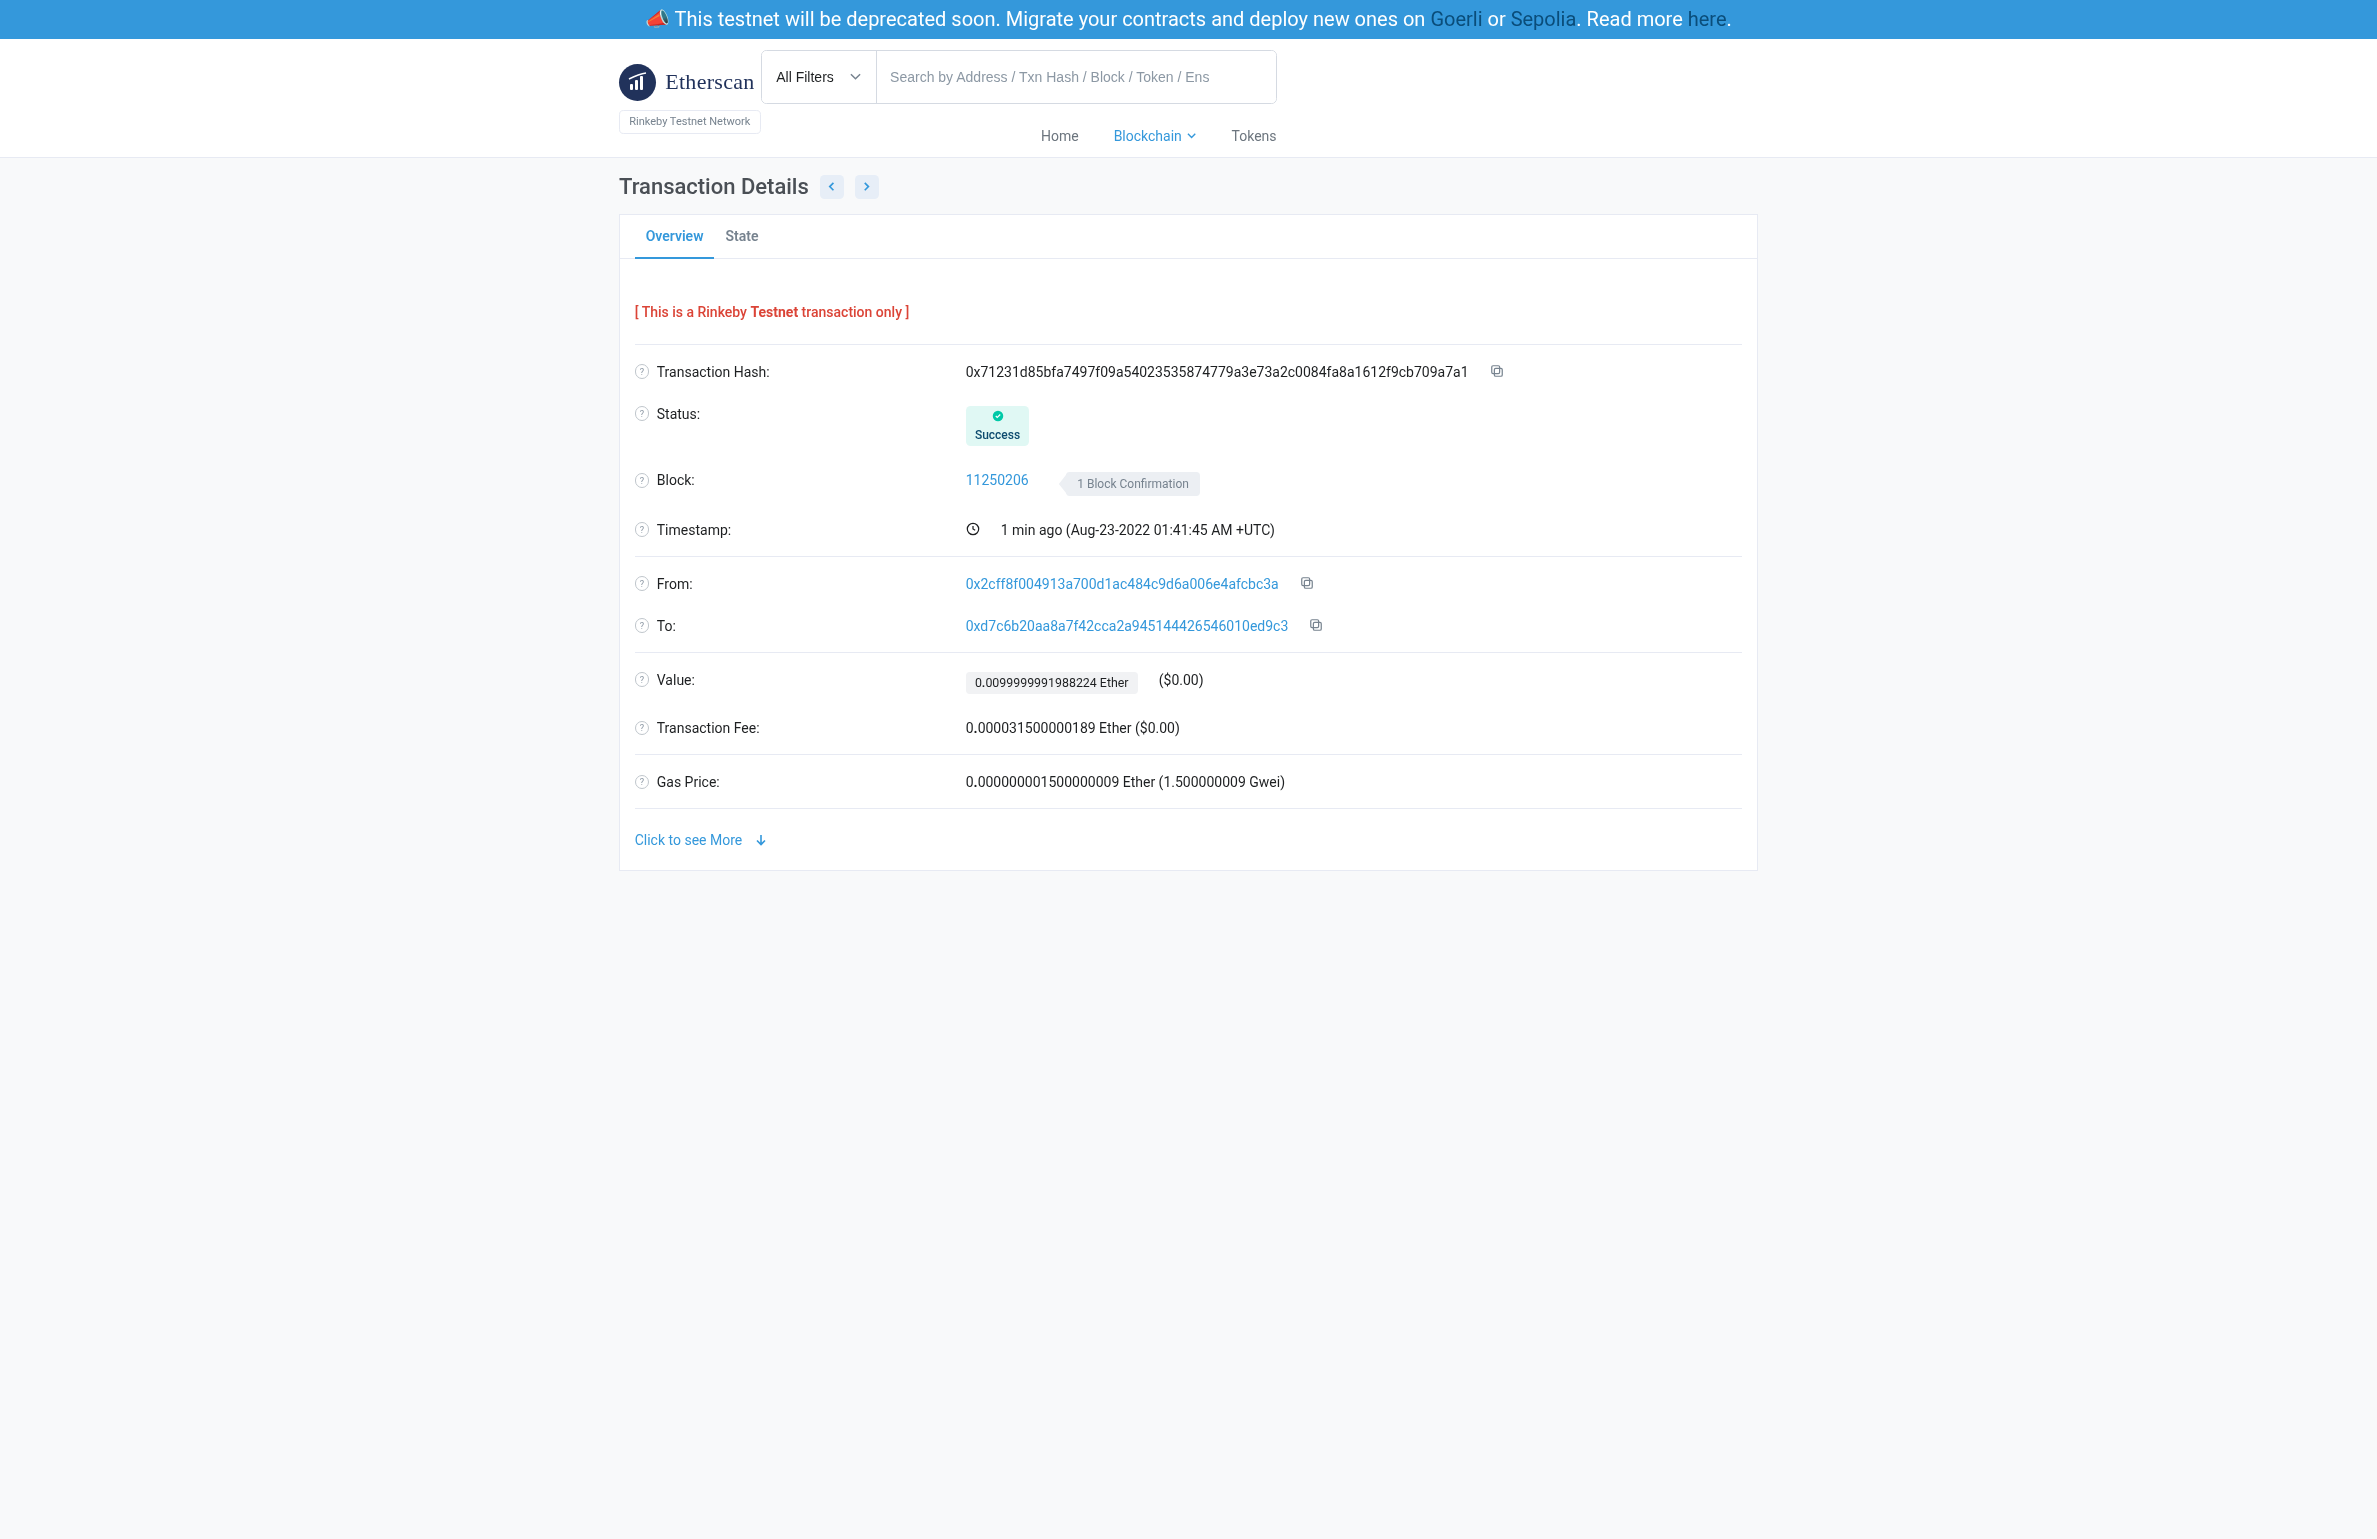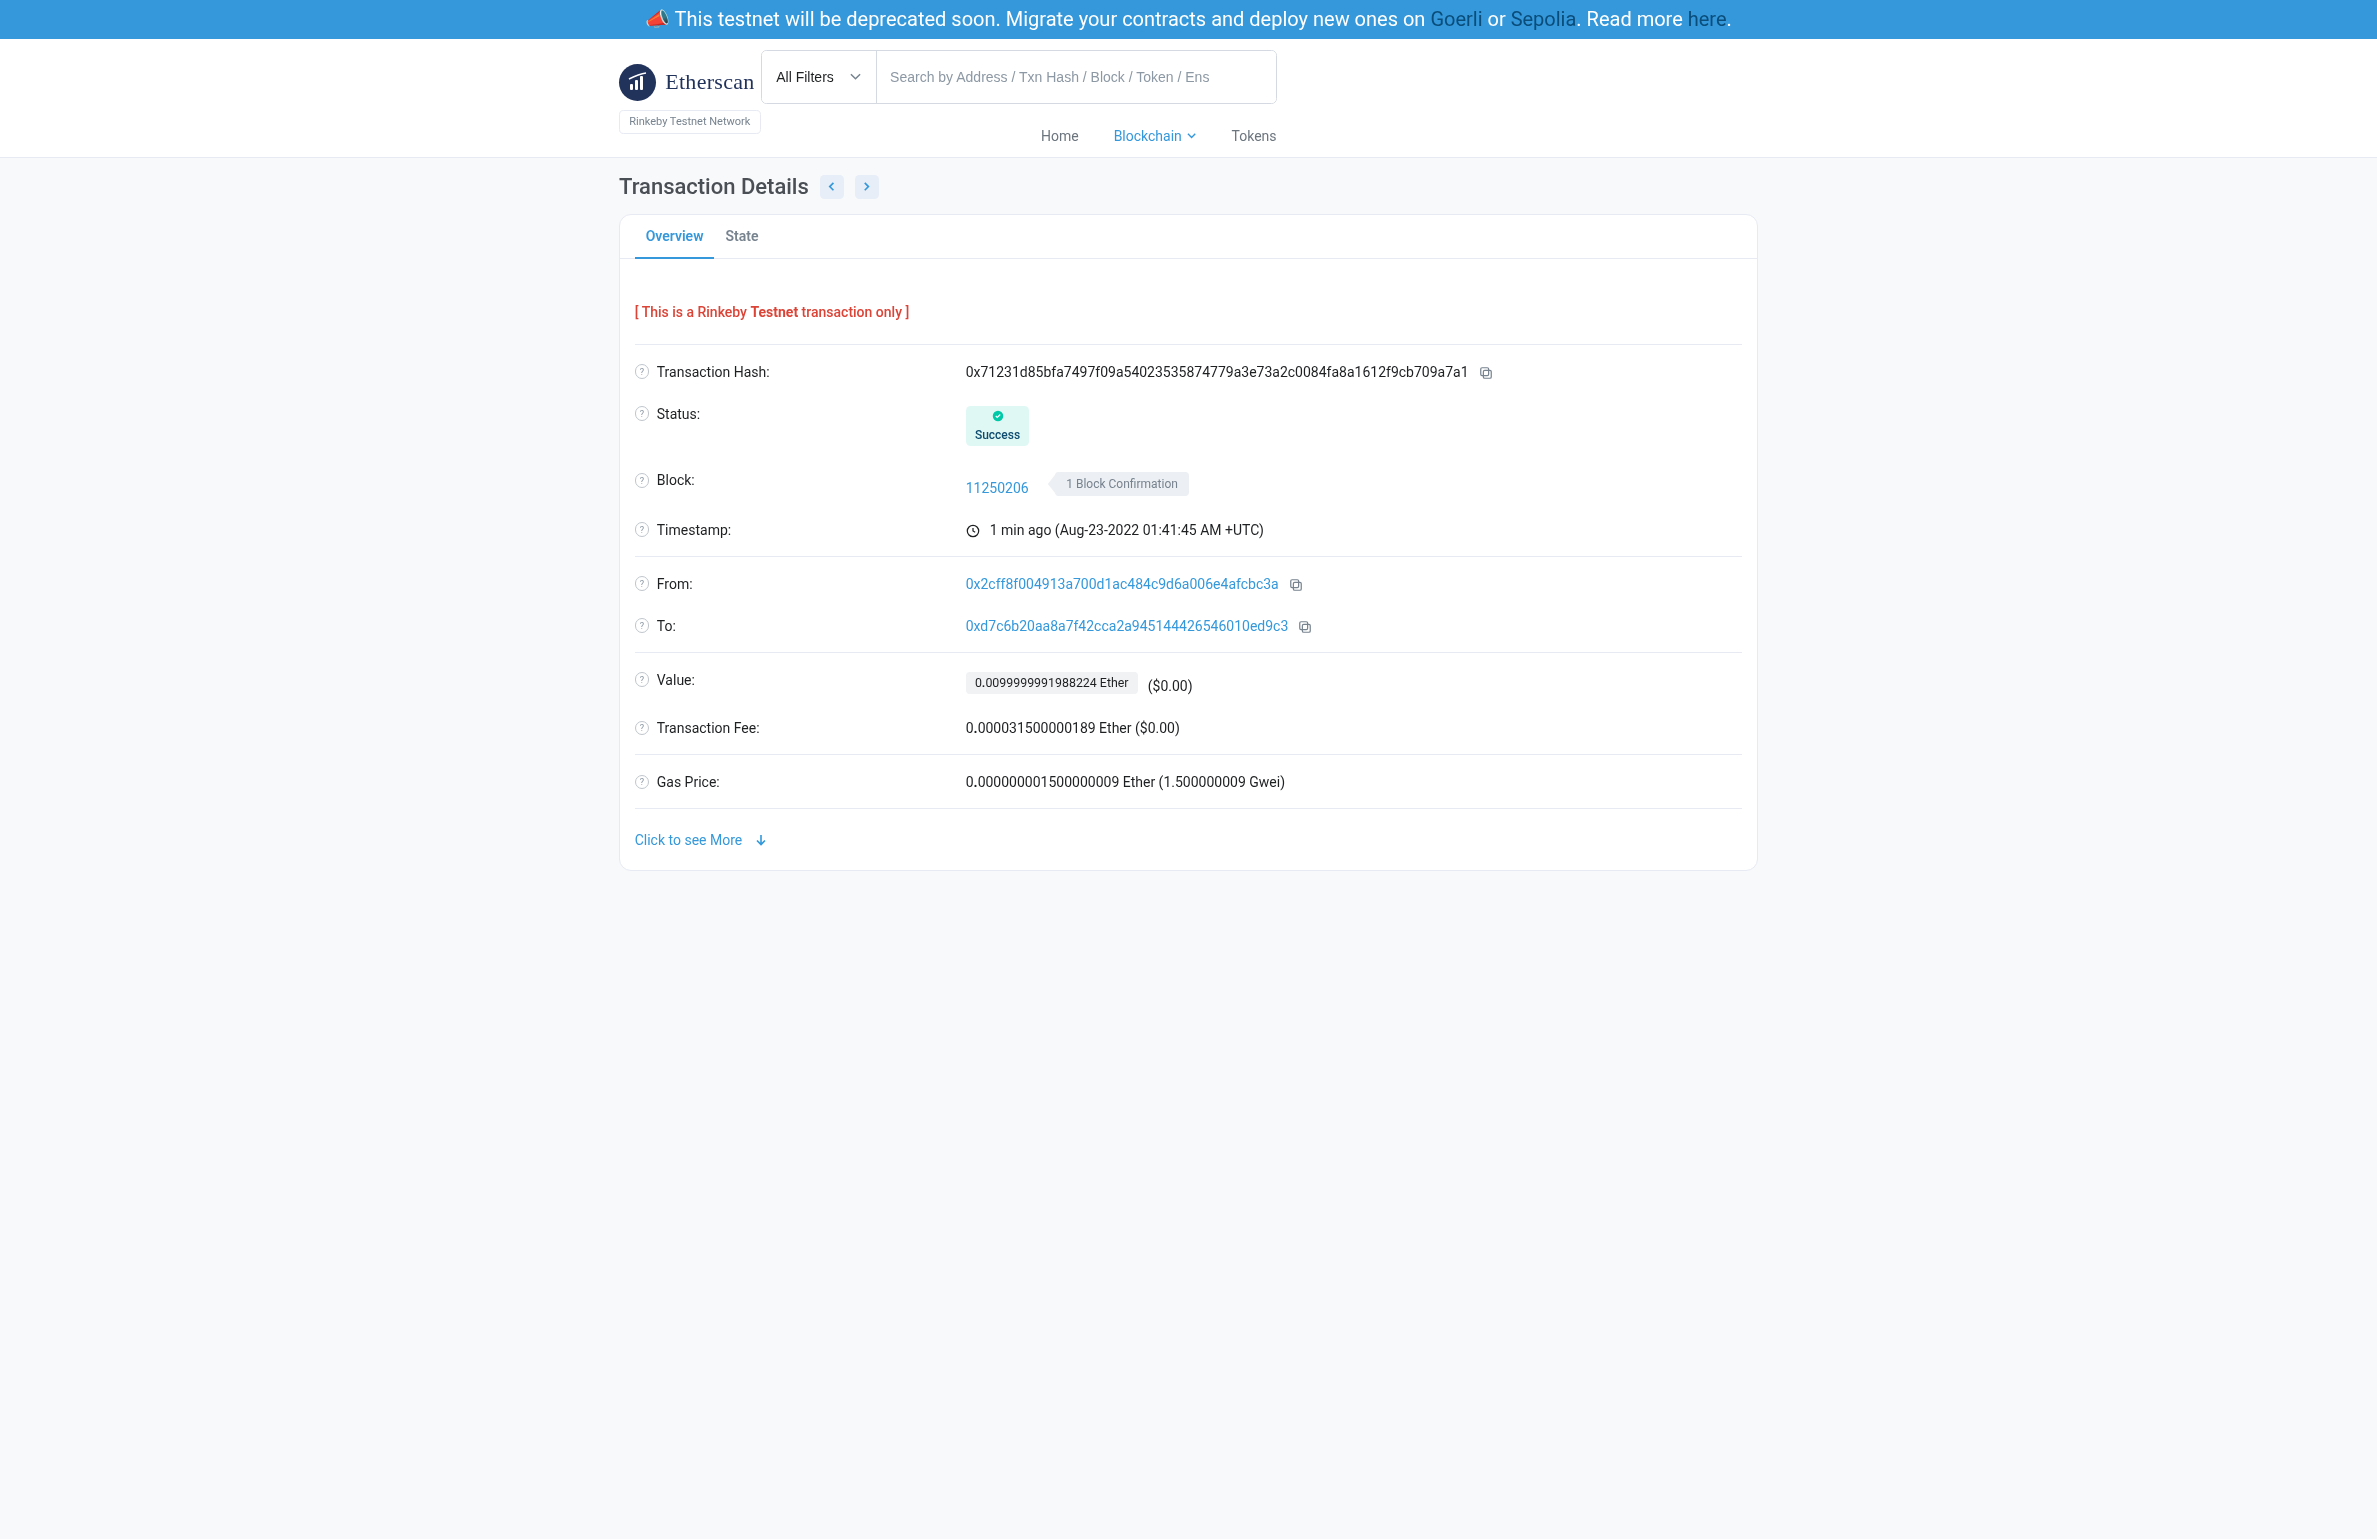--- a/index.html
+++ b/index.html
@@ -28,33 +28,33 @@
 .nav-item { font-size: 14px; color: #6c757e; cursor: pointer; display: flex; align-items: center; gap: 5.5px; }
 .nav-item.active { color: #3498db; }
 .nav-item svg { width: 9.2px; height: 9.2px; fill: currentColor; }
 
 .main { max-width: 1179px; margin: 0 auto; padding: 16.6px 20px 37px; }
 .page-title-row { display: flex; align-items: center; gap: 11px; margin-bottom: 14.7px; }
 .page-title { font-size: 22px; font-weight: 500; color: #4a4f55; }
 .nav-arrow { width: 24px; height: 24px; border-radius: 4.6px; background: #e7eef7; display: flex; align-items: center; justify-content: center; cursor: pointer; }
 .nav-arrow svg { width: 9.2px; height: 9.2px; fill: #3498db; }
 
-.card { background: #fff; border: 0.9px solid #e7eaf3; border-radius: 12px; }
+.card { background: #fff; border: 0.9px solid #e7eaf3; border-radius: 0; }
 .tabs { display: flex; border-bottom: 0.9px solid #e7eaf3; padding: 0 14.7px; }
 .tab { padding: 13px 11px; font-size: 14px; font-weight: 600; color: #77838f; cursor: pointer; border-bottom: 2.8px solid transparent; margin-bottom: -0.9px; }
 .tab.active { color: #3498db; border-bottom-color: #3498db; }
 
 .card-body { padding: 16.6px 14.7px; }
 .banner-note { color: #db4437; font-size: 14px; font-weight: 500; padding: 5.5px 0 18.4px; margin-top: 23px; }
 .banner-note .bold { font-weight: 700; }
 
 .row { display: flex; padding: 13px 0; font-size: 14px; align-items: flex-start; }
 .row-label { width: 331px; display: flex; align-items: center; gap: 7.4px; color: #1e2022; flex-shrink: 0; }
 .row-label .help { width: 14.7px; height: 14.7px; border: 0.9px solid #c0c6cc; border-radius: 50%; display: inline-flex; align-items: center; justify-content: center; font-size: 9.2px; color: #8c98a4; cursor: help; }
-.row-value { flex: 1; display: flex; align-items: flex-end; gap: 10px; flex-wrap: wrap; color: #1e2022; }
+.row-value { flex: 1; display: flex; align-items: flex-start; gap: 21px; flex-wrap: wrap; color: #1e2022; }
 .row-value a { color: #3498db; text-decoration: none; }
 
 .hr { border: none; border-top: 0.9px solid #e7eaf3; margin: 5.5px 0; }
 
 .copy-icon { width: 14px; height: 14px; cursor: pointer; }
 .copy-icon svg { width: 14px; height: 14px; fill: none; stroke: #77838f; stroke-width: 1.4; }
 
 .status-badge { display: inline-flex; align-items: center; gap: 5.5px; background: rgba(0,201,167,0.12); color: #0c4a6e; padding: 4.6px 9.2px; border-radius: 4.6px; font-size: 12px; font-weight: 500; flex-direction: column; }
 .status-badge svg { width: 12px; height: 12px; fill: #00c9a7; }
 

